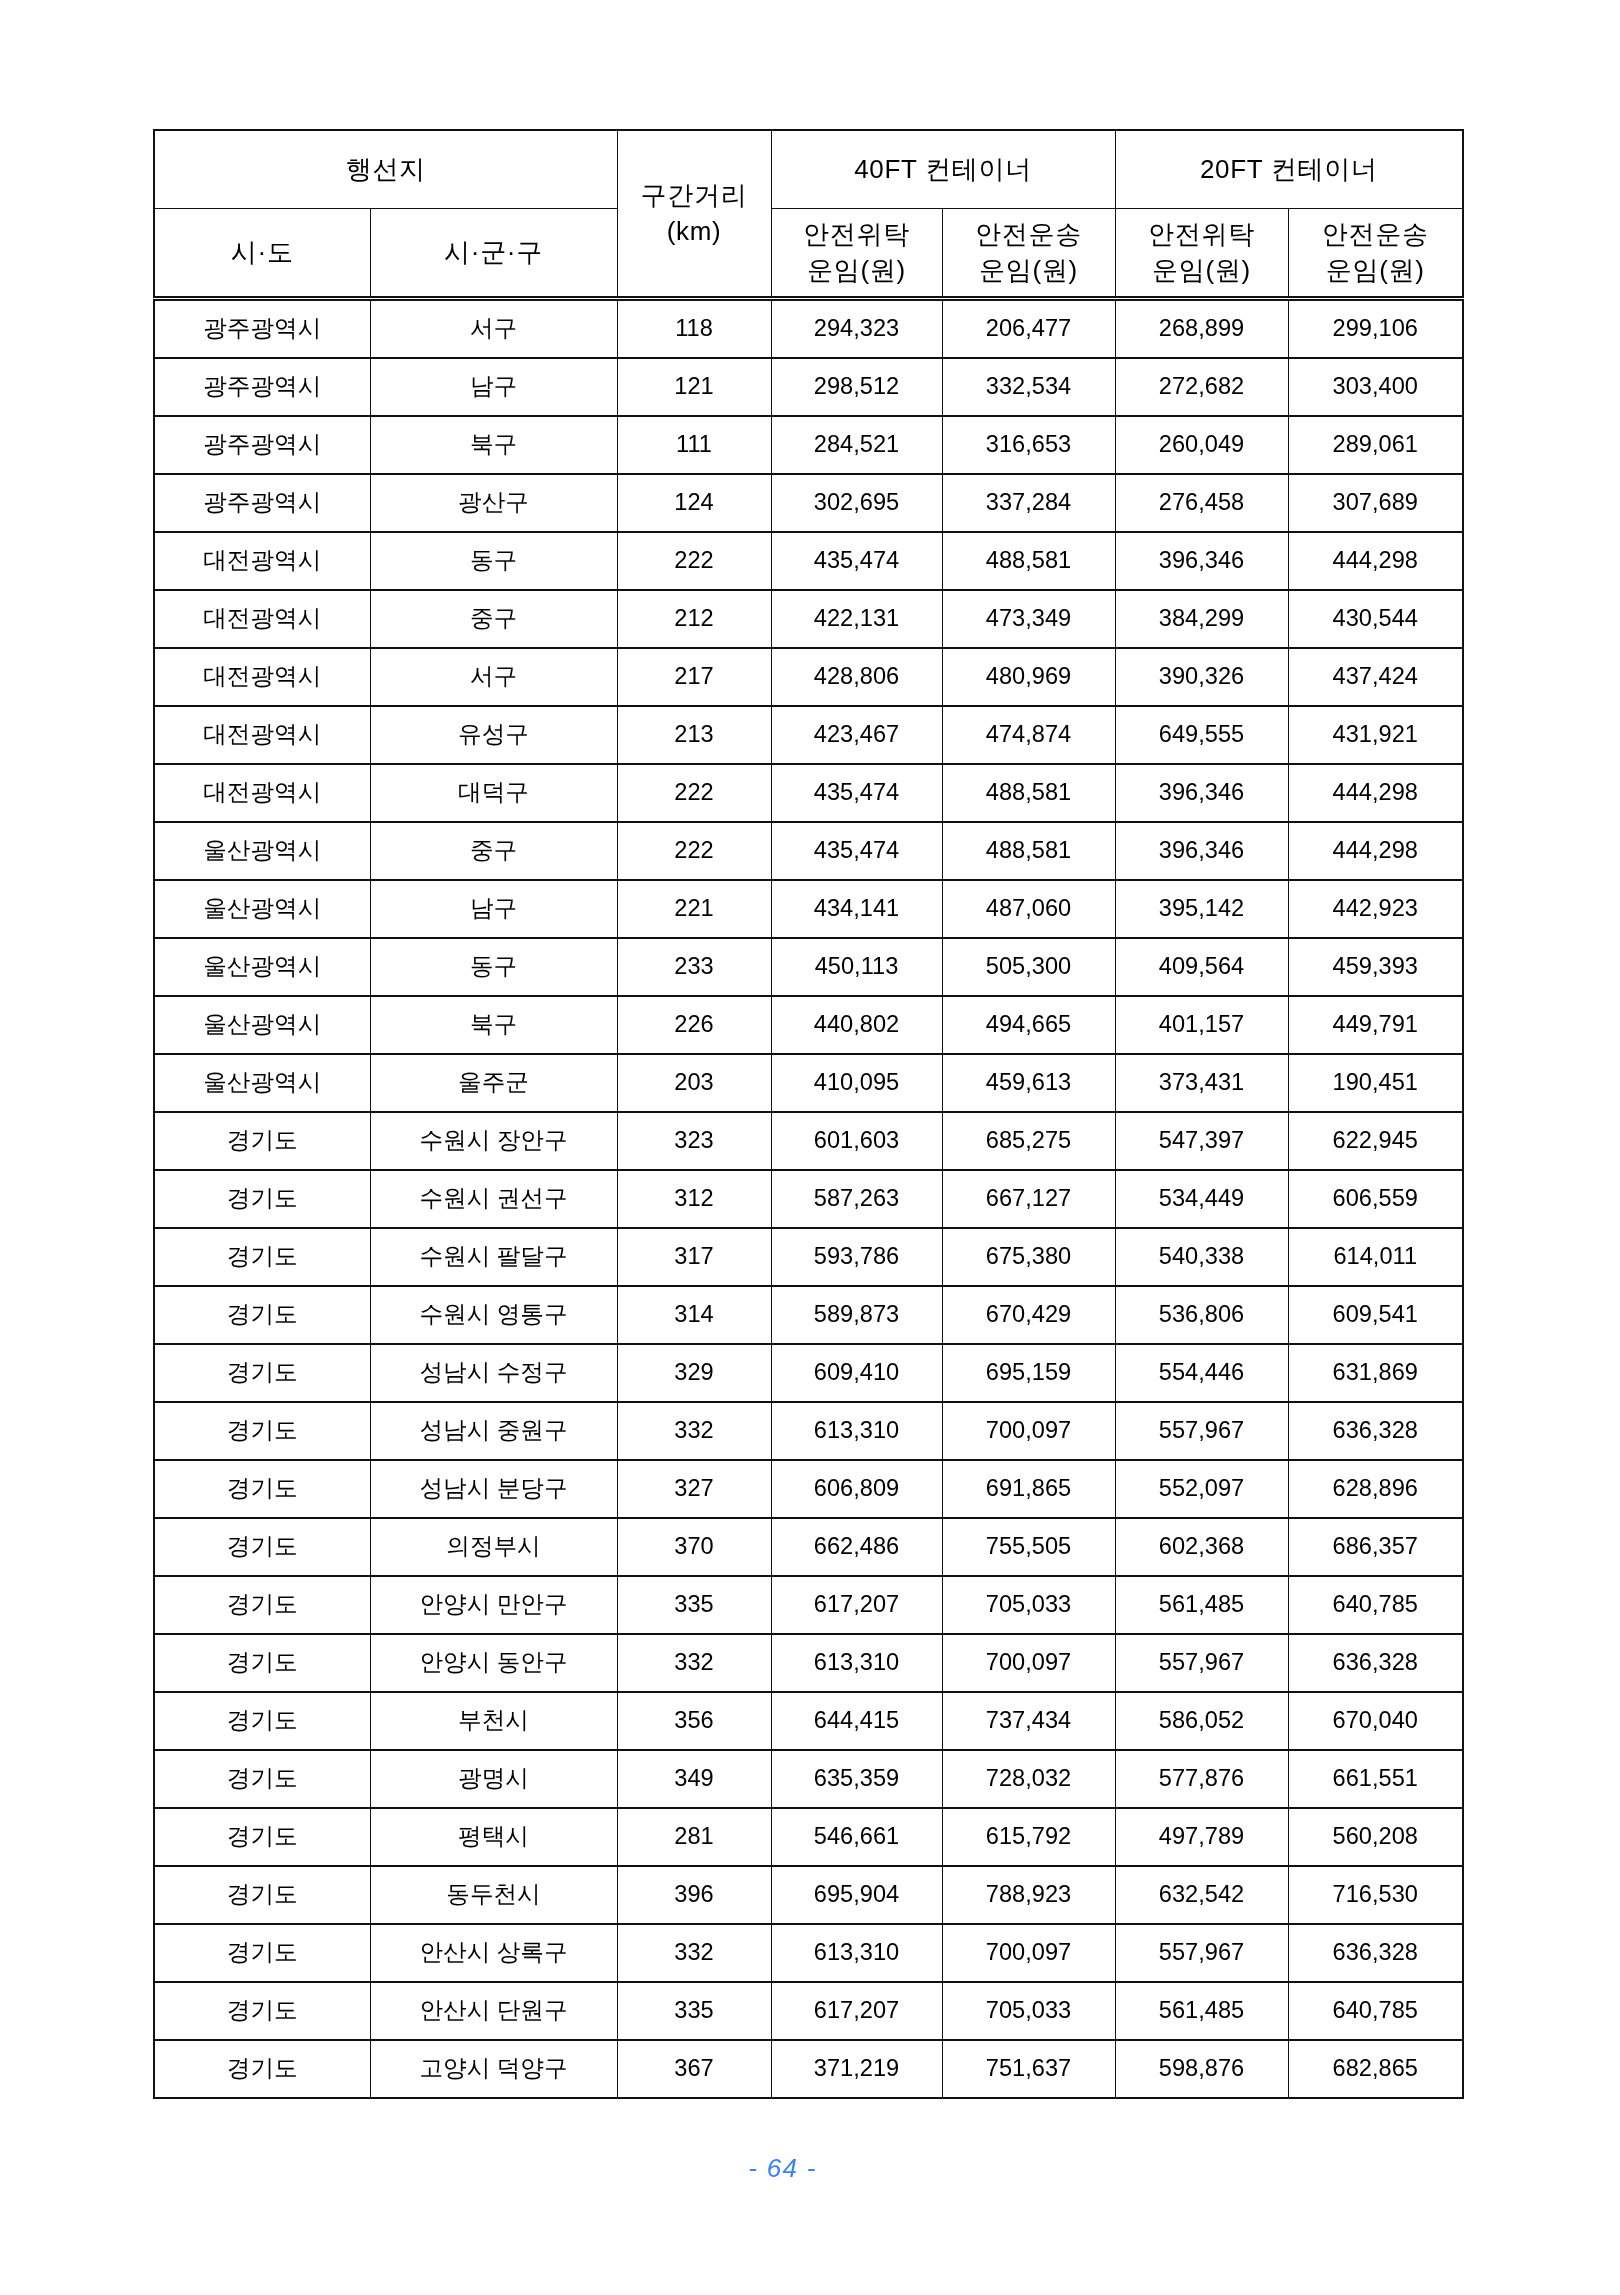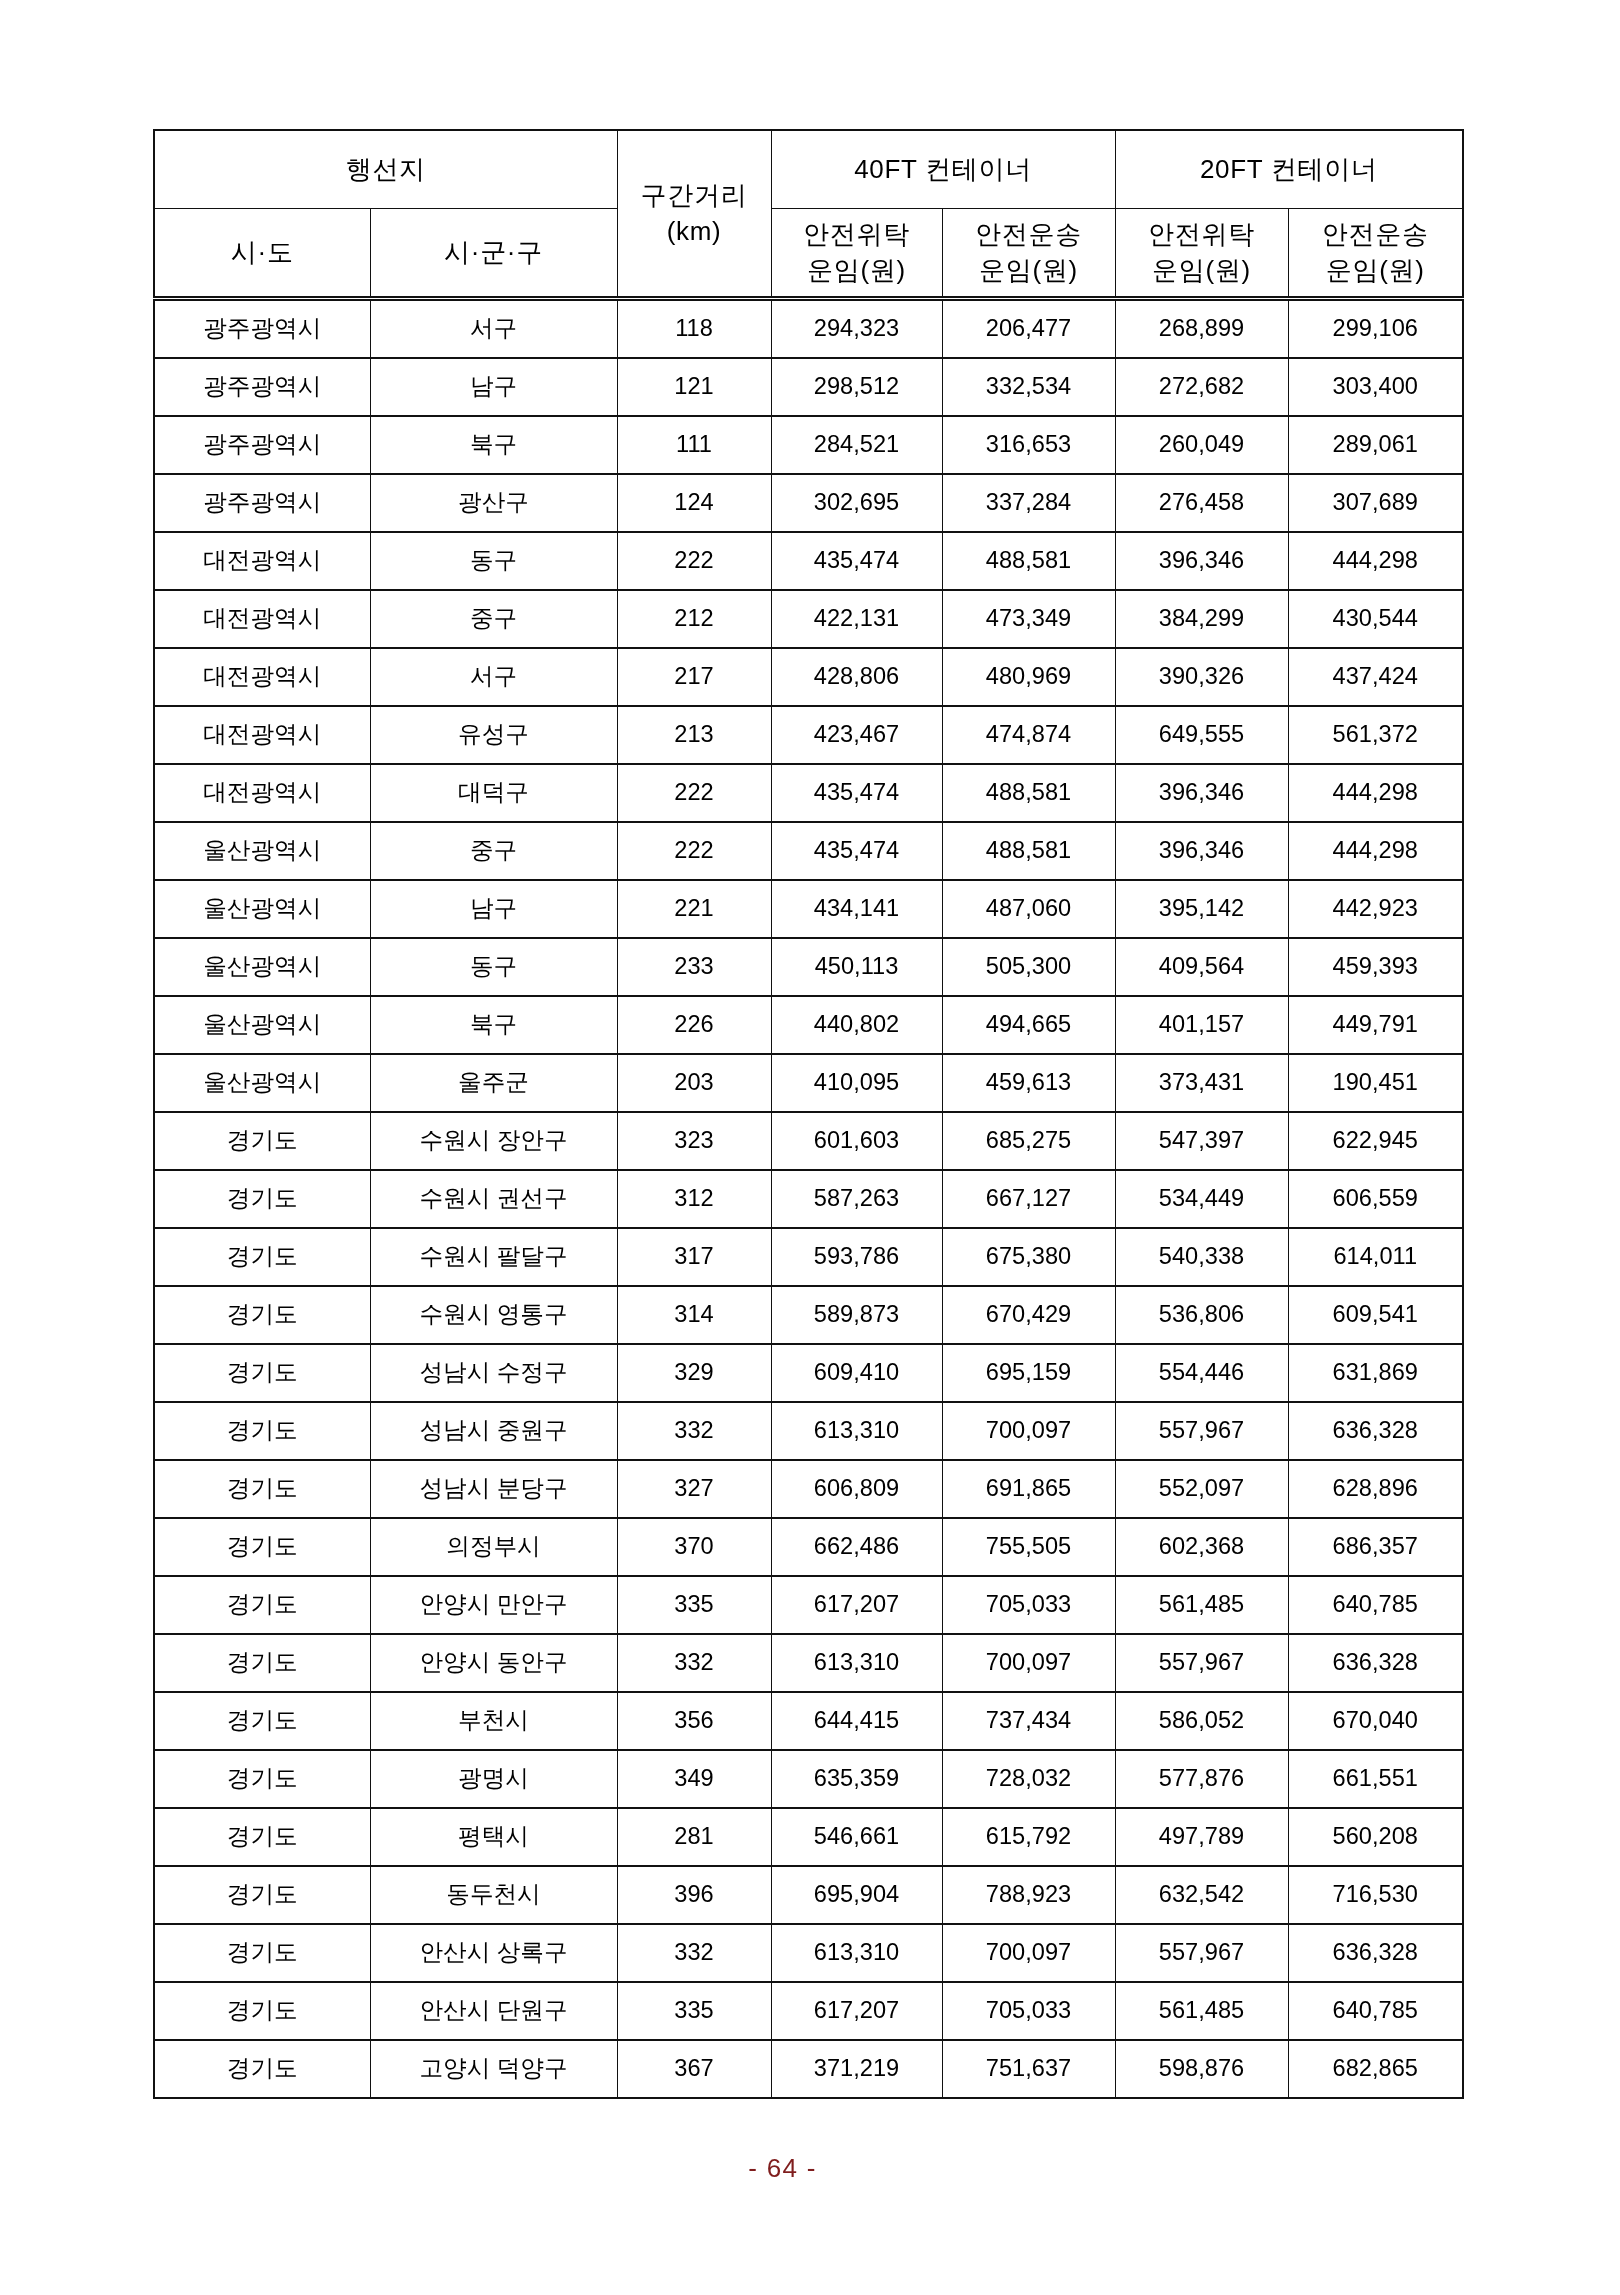--- a/index.html
+++ b/index.html
@@ -64,21 +64,22 @@
     border-top: 5.9px double #111111;
   }
   .page-number {
     position: absolute;
     left: 129px;
     top: 2153px;
     width: 1307px;
     text-align: center;
     font-size: 26px;
     letter-spacing: 1.3px;
-    color: #7f1d1d;
+    color: #3b82f6;
+    font-style: italic;
   }
 </style>
 </head>
 <body>
 
 <div class="page">
 
   <div class="fare-table-wrap">
     <table class="fare-table">
       <colgroup>
@@ -176,21 +177,21 @@
     <td>390,326</td>
     <td>437,424</td>
   </tr>
           <tr>
     <td>대전광역시</td>
     <td>유성구</td>
     <td>213</td>
     <td>423,467</td>
     <td>474,874</td>
     <td>649,555</td>
-    <td>561,372</td>
+    <td>431,921</td>
   </tr>
           <tr>
     <td>대전광역시</td>
     <td>대덕구</td>
     <td>222</td>
     <td>435,474</td>
     <td>488,581</td>
     <td>396,346</td>
     <td>444,298</td>
   </tr>

